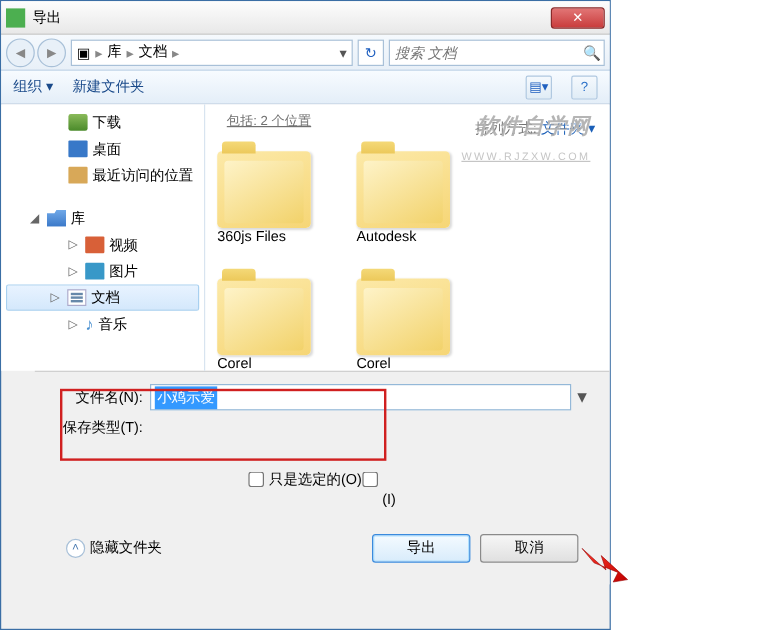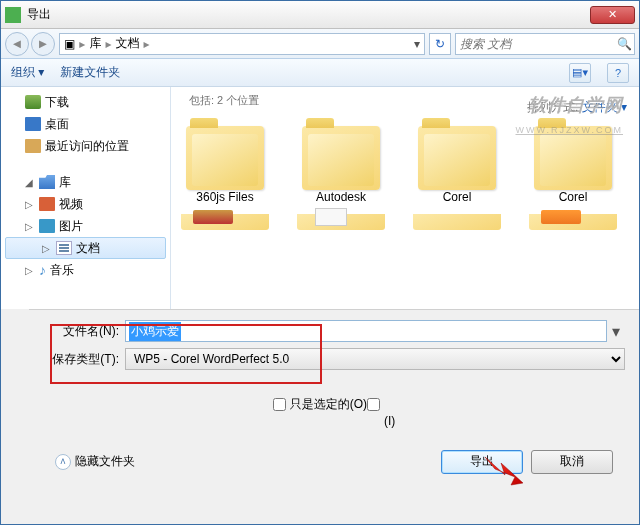--- a/index.html
+++ b/index.html
@@ -1,17 +1,17 @@
 <!DOCTYPE html>
 <html><head>
 <meta charset="utf-8">
 <style>
 * { margin: 0; padding: 0; box-sizing: border-box; font-family: "Microsoft YaHei", "Segoe UI", sans-serif; }
 body { background: #fff; }
-.window { width: 640px; height: 525px; border: 1px solid #3a6ea5; background: #f0f0f0; position: relative; }
+.window { width: 509px; height: 525px; border: 1px solid #3a6ea5; background: #f0f0f0; position: relative; }
 .titlebar { height: 28px; background: linear-gradient(#fdfdfd, #e8e8e8); border-bottom: 1px solid #c0c0c0; display: flex; align-items: center; padding: 0 4px; }
 .titlebar .icon { width: 16px; height: 16px; background: #4CAF50; margin-right: 6px; }
 .titlebar .title { font-size: 12px; flex: 1; }
 .close-btn { width: 45px; height: 18px; background: linear-gradient(#e27676, #c93c3c); border: 1px solid #8b2a2a; border-radius: 3px; display: flex; align-items: center; justify-content: center; color: #fff; font-size: 11px; cursor: pointer; }
 
 .navbar { height: 30px; background: linear-gradient(#f5f9fd, #e8f0f8); border-bottom: 1px solid #b8d0e8; display: flex; align-items: center; padding: 2px 4px; gap: 4px; }
 .nav-arrows { display: flex; gap: 2px; }
 .nav-arrow { width: 24px; height: 24px; border-radius: 12px; background: #e8f0f8; border: 1px solid #a8c0d8; display: flex; align-items: center; justify-content: center; color: #888; font-size: 13px; }
 .breadcrumb { flex: 1; height: 22px; background: #fff; border: 1px solid #a8c0d8; display: flex; align-items: center; padding: 0 4px; font-size: 12px; gap: 4px; }
 .breadcrumb .sep { color: #888; }
@@ -23,42 +23,42 @@
 
 .toolbar { height: 28px; background: linear-gradient(#f7fbff, #e4eef8); border-bottom: 1px solid #c8d8e8; display: flex; align-items: center; padding: 0 10px; gap: 16px; font-size: 12px; }
 .toolbar .titem { color: #1a4a8a; cursor: pointer; }
 .toolbar .spacer { flex: 1; }
 .toolbar .ticon { width: 22px; height: 20px; background: linear-gradient(#f5f9fd,#e0ecf6); border: 1px solid #b0c8e0; border-radius: 2px; display: flex; align-items: center; justify-content: center; font-size: 11px; color: #2060c0; }
 
 .body { display: flex; height: 222px; background: #fff; }
 .sidebar { width: 170px; border-right: 1px solid #d8e4f0; padding: 4px 0; overflow: hidden; }
 .tree-item { display: flex; align-items: center; height: 22px; padding-left: 18px; font-size: 12px; gap: 4px; cursor: pointer; }
 .tree-item.lv1 { padding-left: 24px; }
-.tree-item.lv2 { padding-left: 24px; }
+.tree-item.lv2 { padding-left: 56px; }
 .tree-item.selected { background: linear-gradient(#e8f3ff,#d4e8fc); border: 1px solid #a8d0f0; border-radius: 2px; margin: 0 4px; padding-left: 36px; }
 .tree-item .expand { width: 10px; color: #666; font-size: 10px; }
 .tree-item .ticon2 { width: 16px; height: 14px; display: inline-block; }
 .ic-download { background: linear-gradient(#8aba5a,#4a8a2a); border-radius: 2px; }
 .ic-desktop { background: #3878c8; border-radius: 1px; }
 .ic-recent { background: #d8a858; border-radius: 1px; }
 .ic-lib { width: 16px; height: 14px; background: linear-gradient(#6fa8e8,#3a78c8); clip-path: polygon(0 20%, 40% 20%, 50% 0, 100% 0, 100% 100%, 0 100%); }
 .ic-video { background: #d86038; border-radius: 1px; }
 .ic-pic { background: #3898c8; border-radius: 1px; }
 .ic-doc { background: #fff; border: 1px solid #aac; position: relative; }
 .ic-doc::after { content: ""; position: absolute; left: 2px; right: 2px; top: 2px; height: 2px; background: #68a; box-shadow: 0 3px 0 #68a, 0 6px 0 #68a; }
 .ic-music { color: #4a90d0; font-size: 14px; line-height: 1; width: auto; height: auto; }
 
 .main { flex: 1; padding: 6px 10px; position: relative; overflow: hidden; }
 .main-header { display: flex; align-items: baseline; }
 .main-title { font-size: 17px; color: #184a8c; }
-.main-sub { font-size: 11px; color: #707070; margin-left: 8px; }
+.main-sub { font-size: 11px; color: #707070; margin-left: 8px; text-decoration: underline; }
 .sort { position: absolute; right: 12px; top: 12px; font-size: 12px; color: #707070; }
 .sort a { color: #1a5fb8; text-decoration: none; margin-top: 11px; }
 .folders { display: flex; gap: 28px; margin-top: 18px; flex-wrap: wrap; }
-.folder { width: 88px; display: flex; flex-direction: column; align-items: center; font-size: 12px; cursor: pointer; }
+.folder { width: 88px; display: flex; flex-direction: column; font-size: 12px; cursor: pointer; }
 .folder-icon { width: 78px; height: 64px; background: linear-gradient(160deg,#fce9a8 0%, #f6d676 100%); border-radius: 4px; position: relative; box-shadow: 1px 1px 2px rgba(0,0,0,0.15); }
 .folder-icon::before { content: ""; position: absolute; top: -8px; left: 4px; width: 28px; height: 10px; background: linear-gradient(#f4d978,#ecc85a); border-radius: 3px 3px 0 0; }
 .folder-icon::after { content: ""; position: absolute; inset: 8px 6px 4px 6px; background: linear-gradient(150deg,#fef3c8,#f2d26a); border-radius: 3px; }
 .folder-row2 { display: flex; gap: 28px; margin-top: 10px; flex-wrap: wrap; }
 .partial { width: 88px; height: 16px; background: linear-gradient(160deg,#fce9a8,#f6d676); border-radius: 0 0 3px 3px; position: relative; }
 .partial.p-red::after { content: ""; position: absolute; left: 12px; top: -4px; width: 40px; height: 14px; background: linear-gradient(#c94,#b33); border-radius: 2px; }
 .partial.p-orange::after { content: ""; position: absolute; left: 12px; top: -4px; width: 40px; height: 14px; background: linear-gradient(#f93,#e72); border-radius: 2px; }
 .partial.p-white::after { content: ""; position: absolute; left: 18px; top: -6px; width: 30px; height: 16px; background: #f8f8f8; border: 1px solid #ccc; }
 
 .bottom { background: #f0f0f0; border-top: 1px solid #d0d0d0; padding: 10px 14px 8px; margin-left: 28px; }
@@ -205,23 +205,20 @@
   <div class="bottom">
     <div class="field">
       <span class="label">文件名(N):</span>
       <div style="flex:1;height:22px;border:1px solid #94b8d8;background:#fff;display:flex;align-items:center;padding:0 3px;font-size:12px">
         <span class="highlight-sel">小鸡示爱</span>
       </div>
       <span style="width:18px;text-align:center;color:#555">▾</span>
     </div>
     <div class="field">
       <span class="label">保存类型(T):</span>
-      <select>
-        <option>WP5 - Corel WordPerfect 5.0</option>
-      </select>
     </div>
 
     <div class="checks">
       <label class="check">
         <input type="checkbox" style="">
         <span class="check-label">只是选定的(O)</span>
       </label>
       <label class="check">
         <input type="checkbox" style="">
         <span class="check-label">

